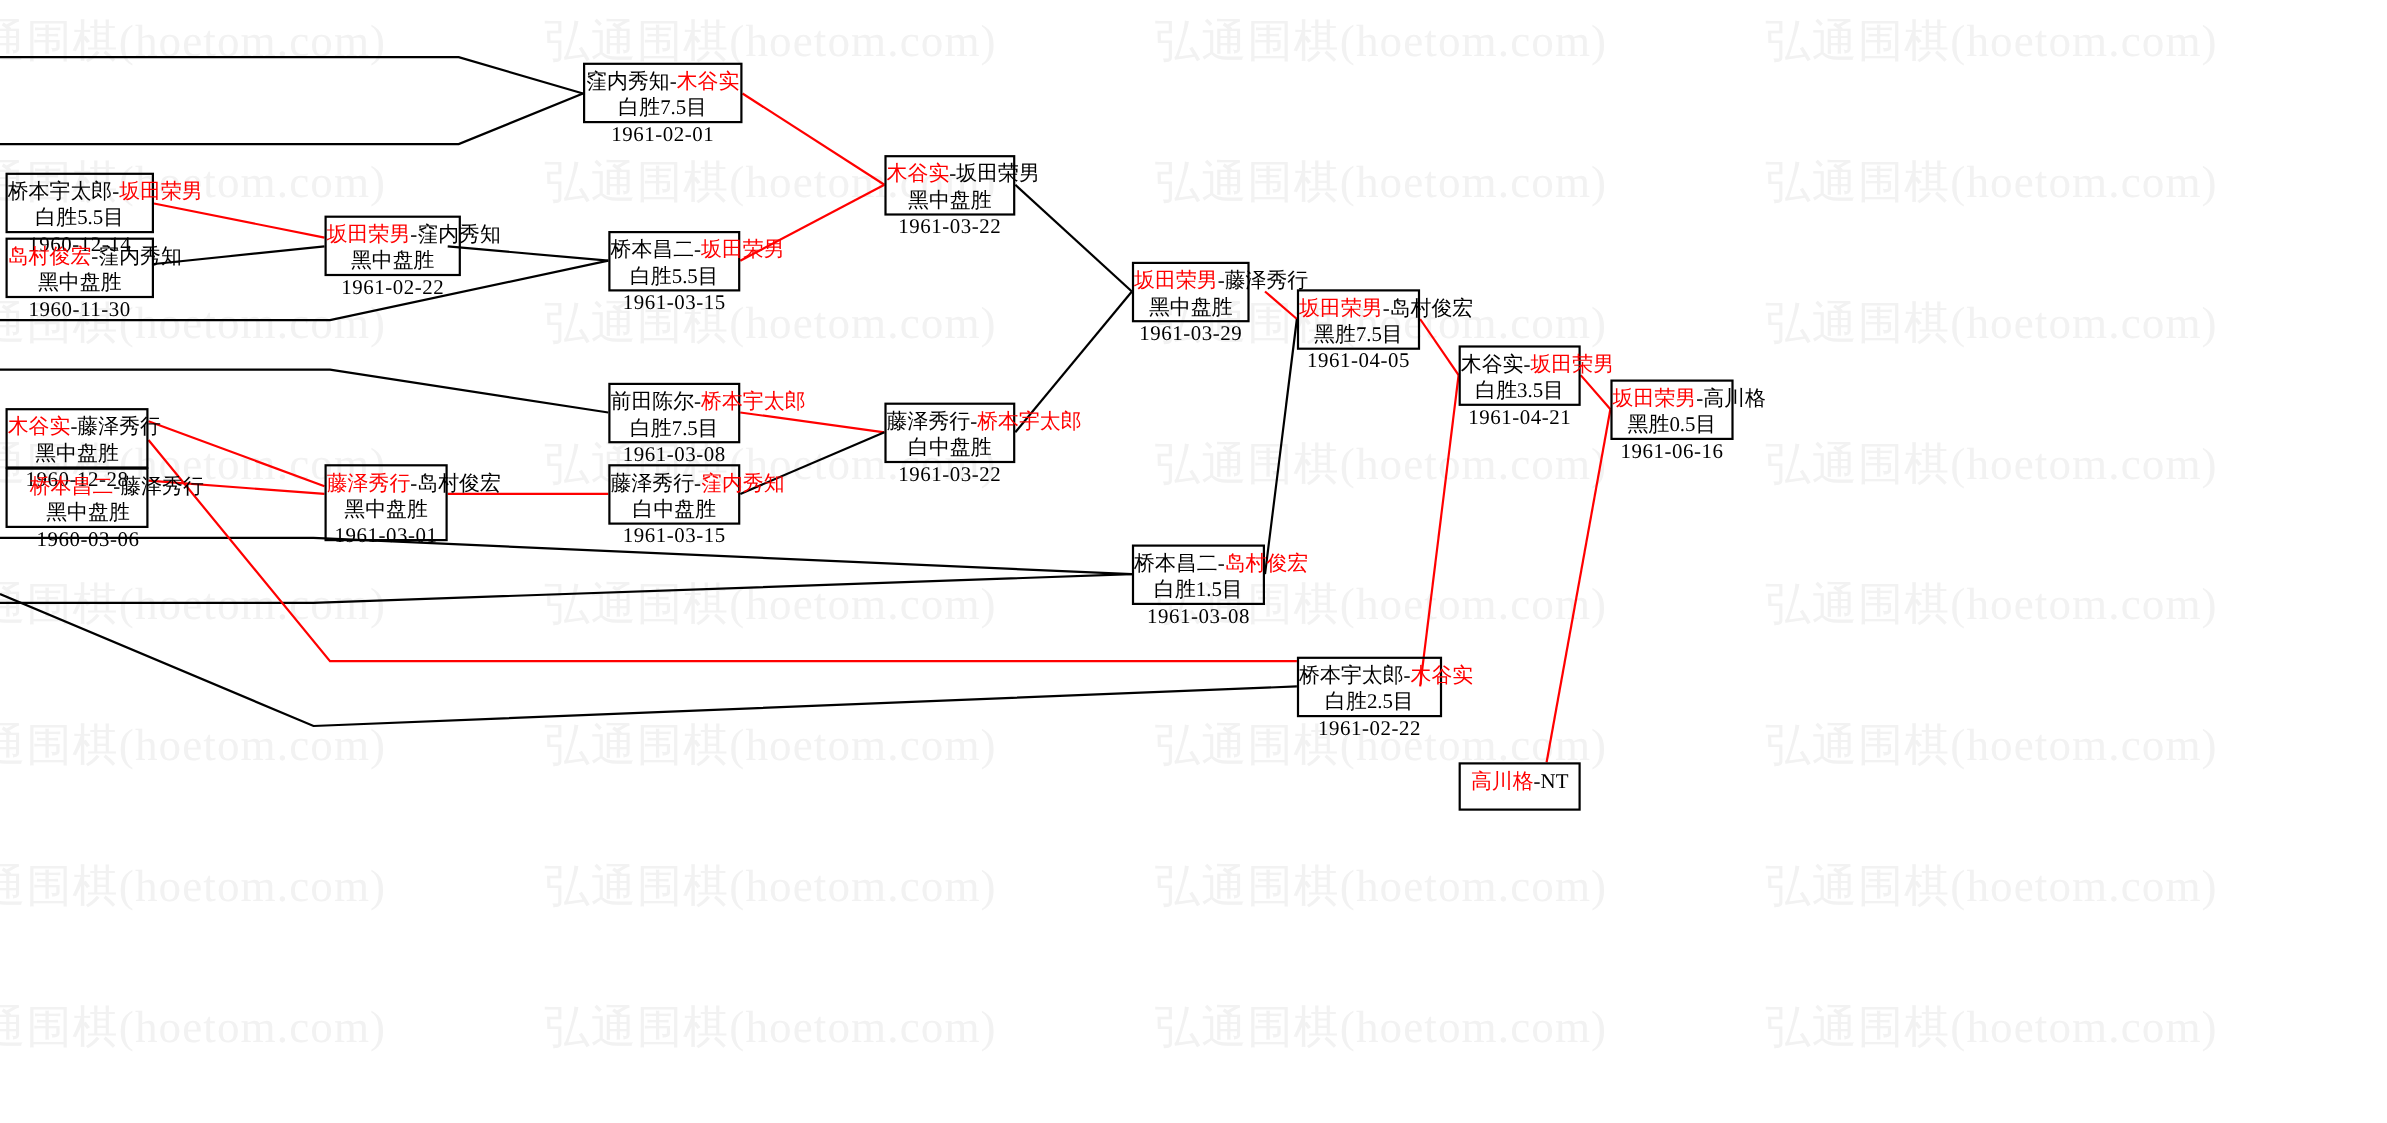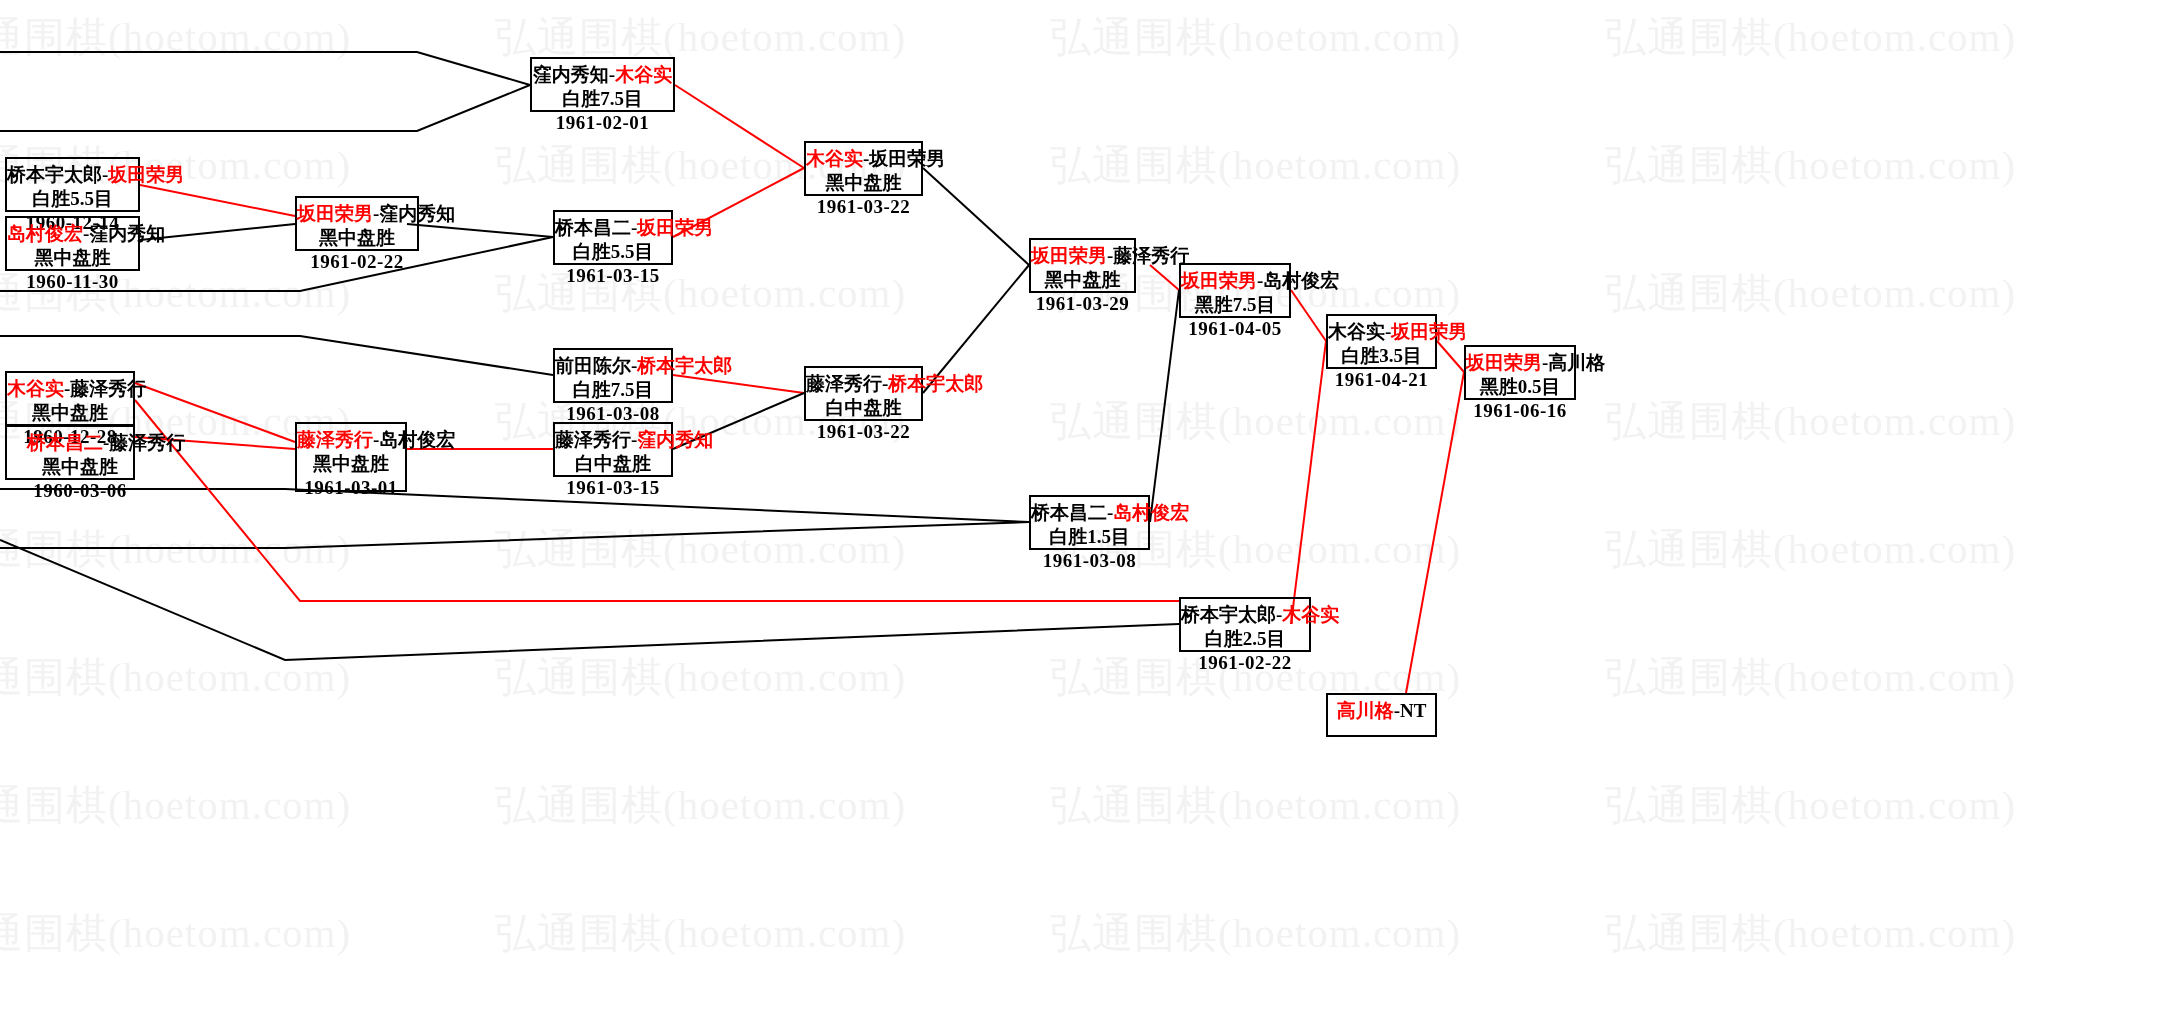--- a/index.html
+++ b/index.html
@@ -38,21 +38,20 @@
     width: 2170px;
     height: 1021px;
     z-index: 2;
   }
   #nodes {
     position: absolute;
     left: 0; top: 0;
     width: 2170px;
     height: 1021px;
     z-index: 3;
-    font-weight: bold;
   }
   .node {
     position: absolute;
     box-sizing: border-box;
     border: 2px solid #000000;
     background: transparent;
     text-align: center;
     font-size: 19px;
     line-height: 1.27;
     color: #000000;

